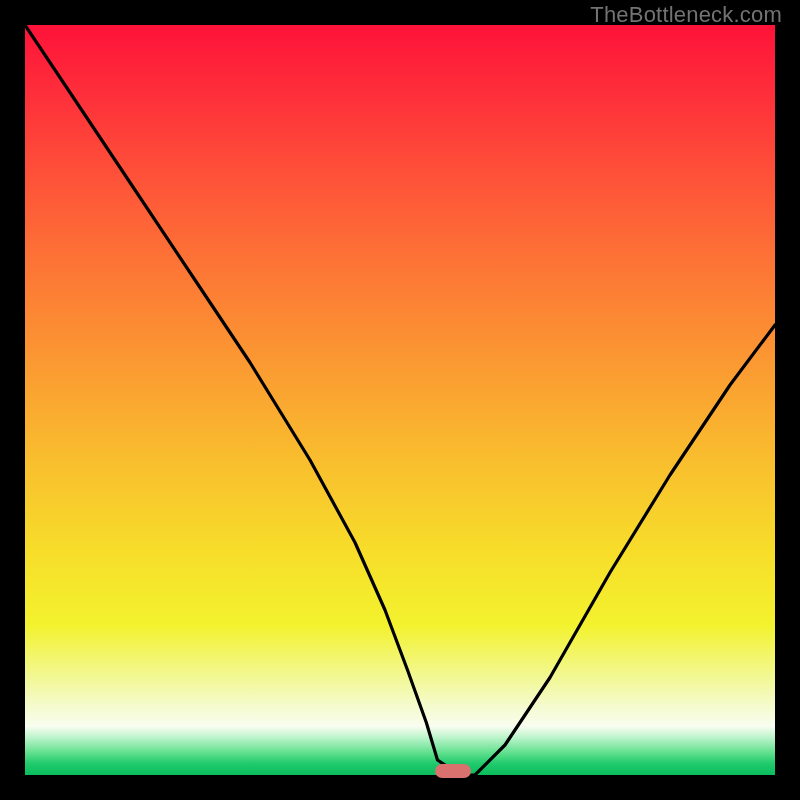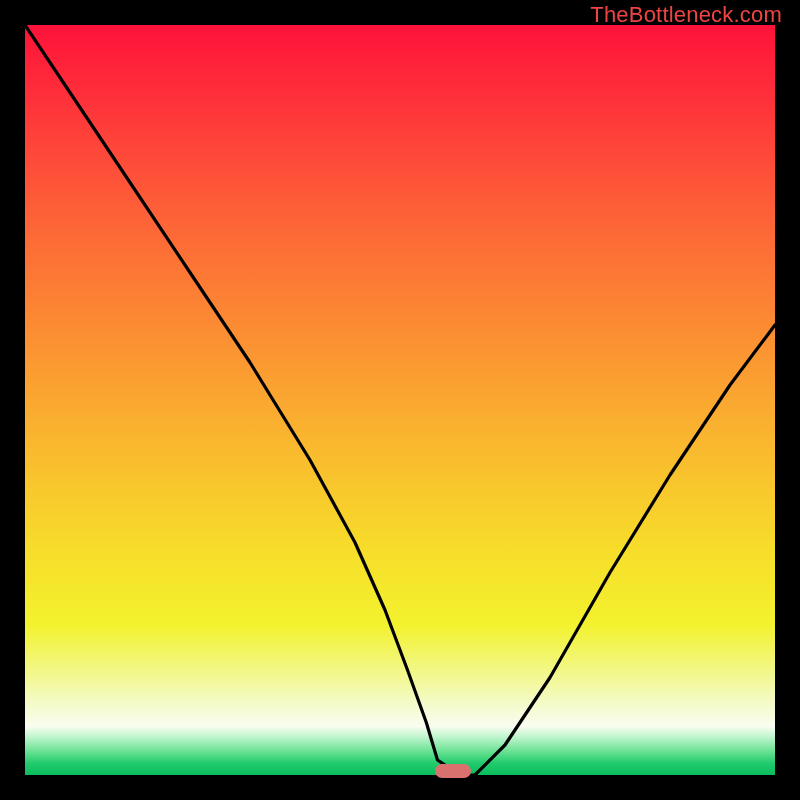--- a/index.html
+++ b/index.html
@@ -14,21 +14,21 @@
   .frame {
     position: relative;
     width: 800px;
     height: 800px;
     background: #000;
   }
   .watermark {
     position: absolute;
     top: 2px;
     right: 18px;
-    color: #ef4444;
+    color: #737373;
     font-size: 22px;
     font-weight: 500;
     letter-spacing: 0.2px;
   }
   .plot-area {
     position: absolute;
     left: 25px;
     top: 25px;
     width: 750px;
     height: 750px;

